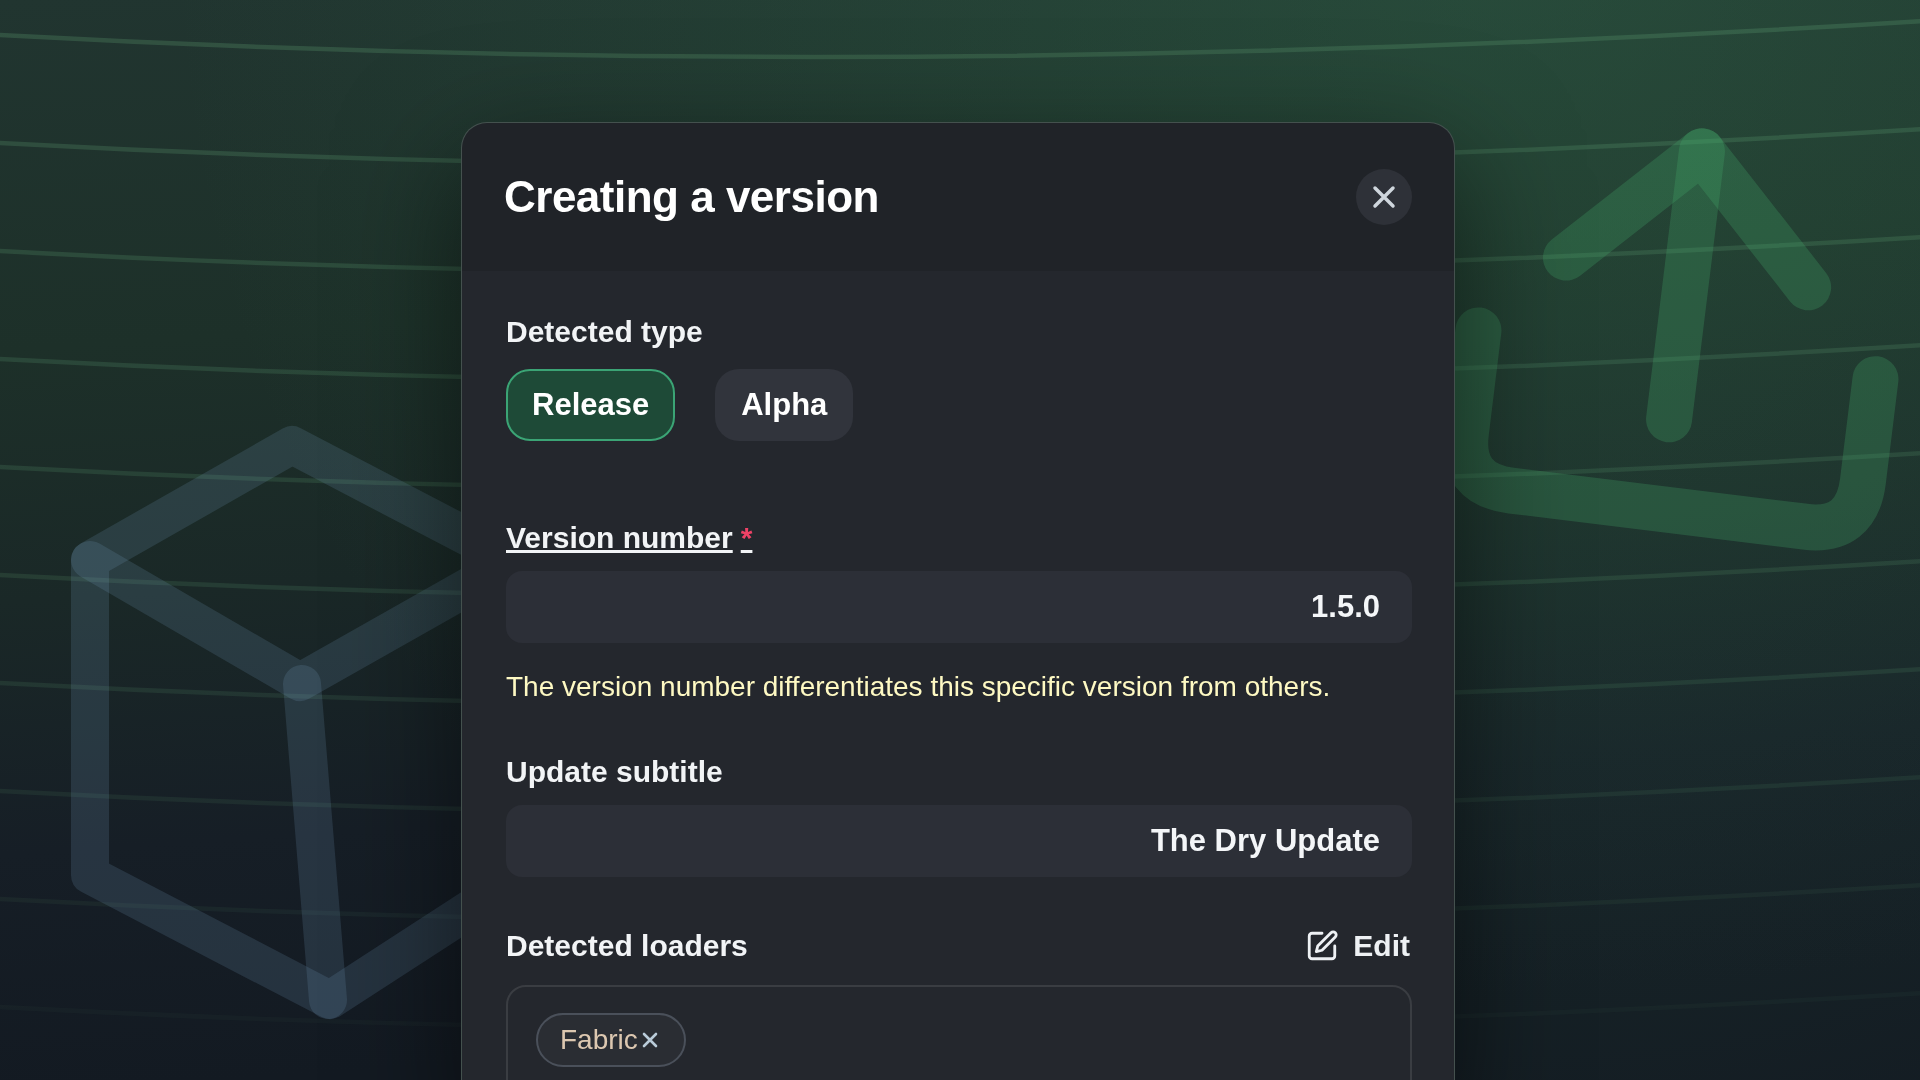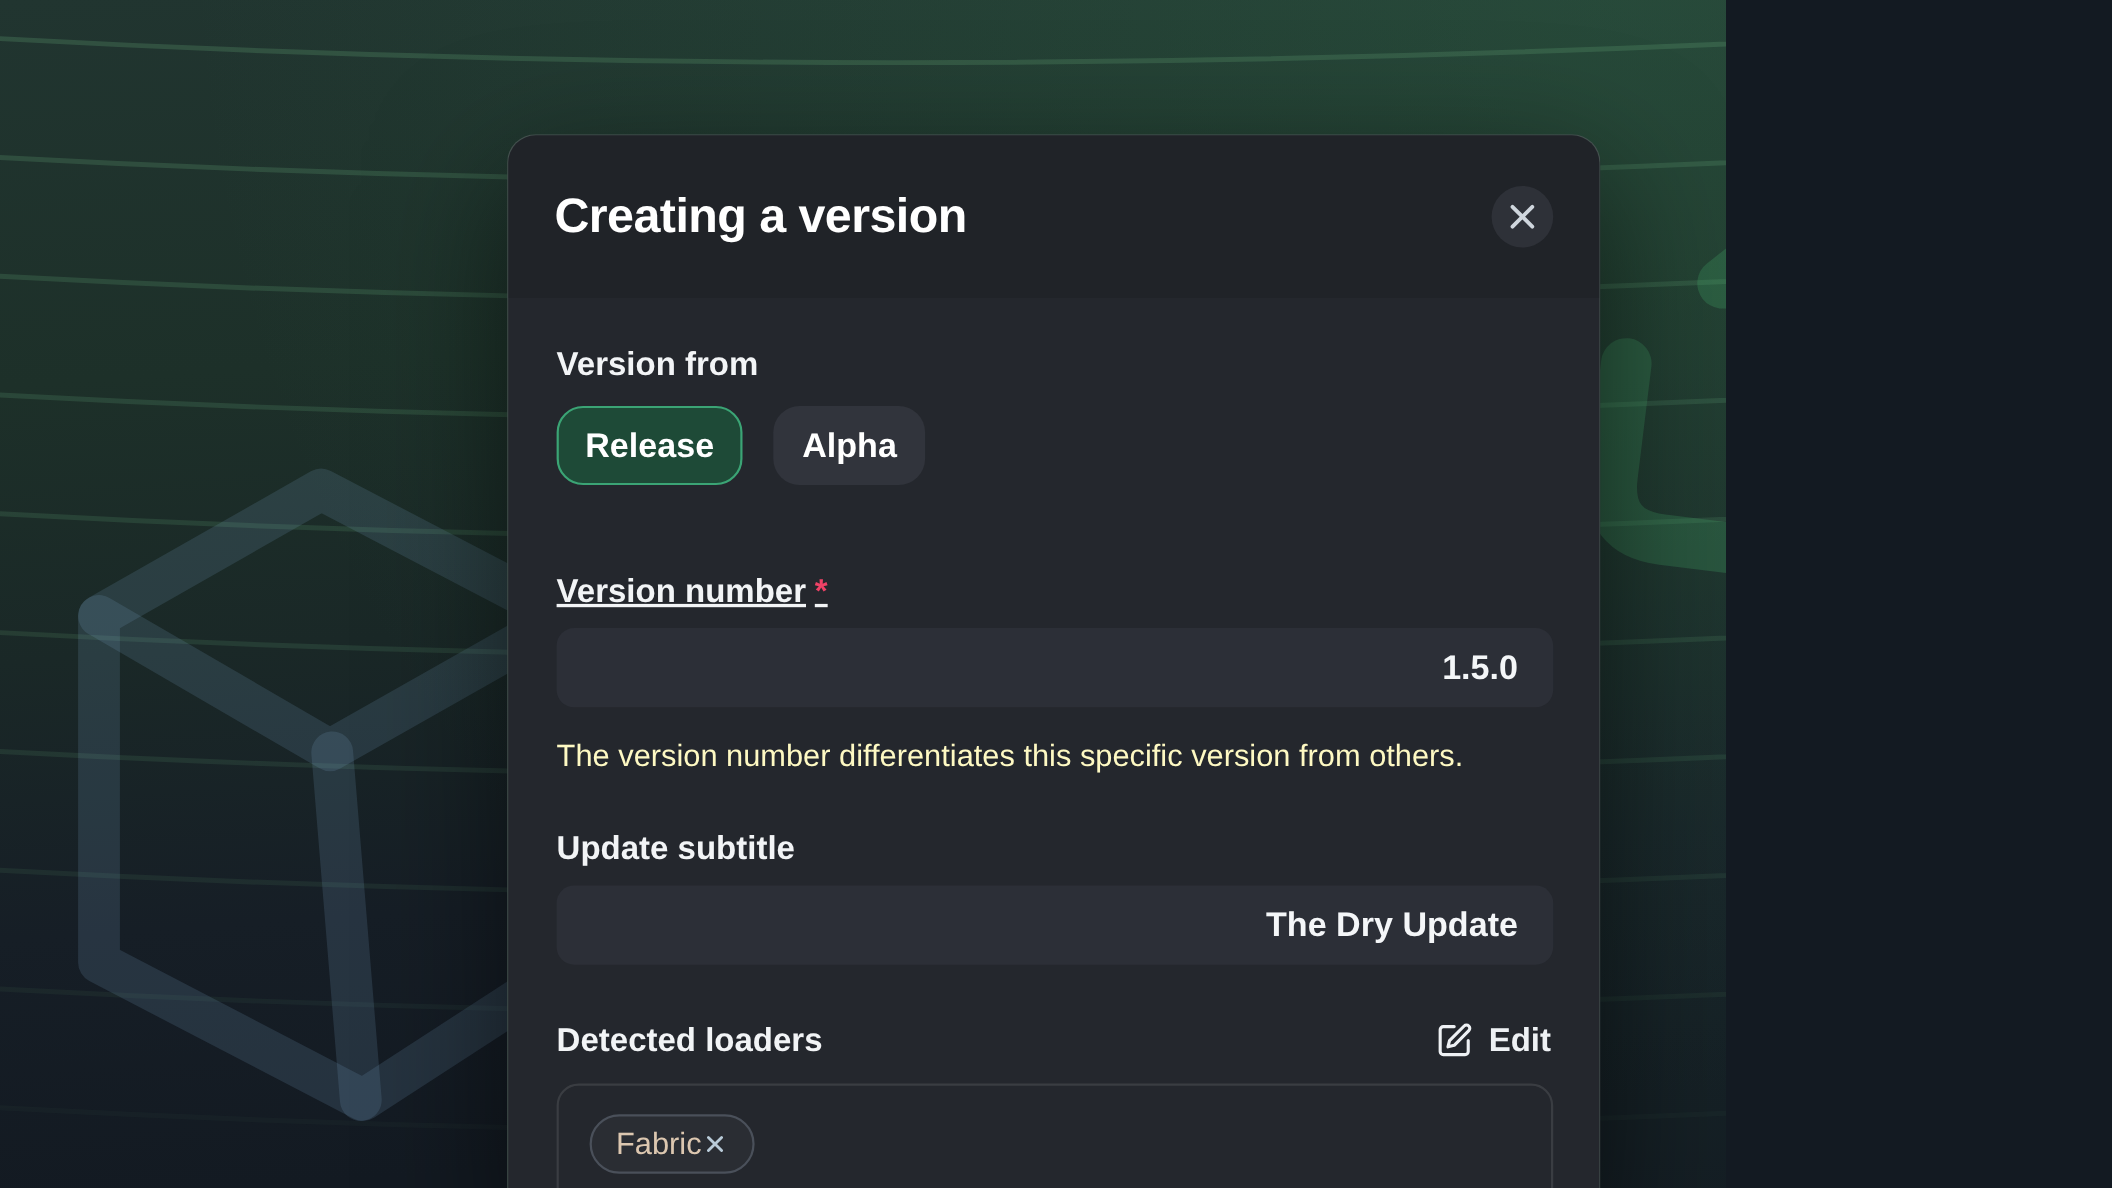--- a/index.html
+++ b/index.html
@@ -1,19 +1,19 @@
 <!DOCTYPE html>
 <html><head>
 <meta charset="utf-8">
 <style>
   * { margin:0; padding:0; box-sizing:border-box; }
   html,body { width:1920px; height:1080px; overflow:hidden; background:#131a22;
               font-family:"Liberation Sans", sans-serif; }
 
-  .stage { position:relative; width:1569px; height:1080px; overflow:hidden; }
+  .stage { position:relative; width:1920px; height:1080px; overflow:hidden; }
 
   .bg { position:absolute; inset:0; display:block; }
 
   
   .modal {
     position:absolute; left:461px; top:122px; width:994px; height:1000px;
     background:#24272d;
     border:1px solid rgba(150,190,165,0.28); border-bottom:none;
     border-radius:26px 26px 0 0;
     box-shadow:0 40px 120px rgba(0,0,0,0.55);
@@ -30,21 +30,21 @@
     background:#2e3138; display:flex; align-items:center; justify-content:center;
   }
   .progress { height:8px; width:100%; background:rgba(255,255,255,0.06); }
   .progress-fill { height:100%; background:#ffffff; border-radius:0 4px 4px 0; }
 
   .modal-body { padding:42px 44px 0 44px; }
 
   .field-label { font-size:30px; font-weight:700; color:#f2f4f6; line-height:38px; }
   .req { color:#ee4266; font-weight:700; margin-left:8px; }
 
-  .type-row { margin-top:18px; display:flex; gap:28px; }
+  .type-row { margin-top:18px; display:flex; gap:40px; }
   .type-btn {
     height:72px; padding:0 26px; border-radius:24px; border:none; cursor:pointer;
     font-family:"Liberation Sans", sans-serif;
     font-size:31px; font-weight:700; color:#ffffff; background:#31343c;
     display:flex; align-items:center; justify-content:center;
   }
   .type-btn.selected { background:#1e4a37; border:2px solid #3ba475; padding:0 24px; }
 
   .gap-lg { margin-top:78px;text-decoration:underline; }
   .text-input {
@@ -144,21 +144,21 @@
         </svg>
       </button>
     </div>
 
     <div class="progress">
       <div class="progress-fill" style="width: 50%;"></div>
     </div>
 
     <div class="modal-body">
 
-      <div class="field-label">Version from</div>
+      <div class="field-label">Detected type</div>
 
       <div class="type-row">
         <button class="type-btn selected">Release</button>
         <button class="type-btn">Alpha</button>
       </div>
 
       <div class="field-label gap-lg">
         <span>Version number</span><span class="req">*</span>
       </div>
       <input class="text-input" type="text" value="1.5.0" style="">

